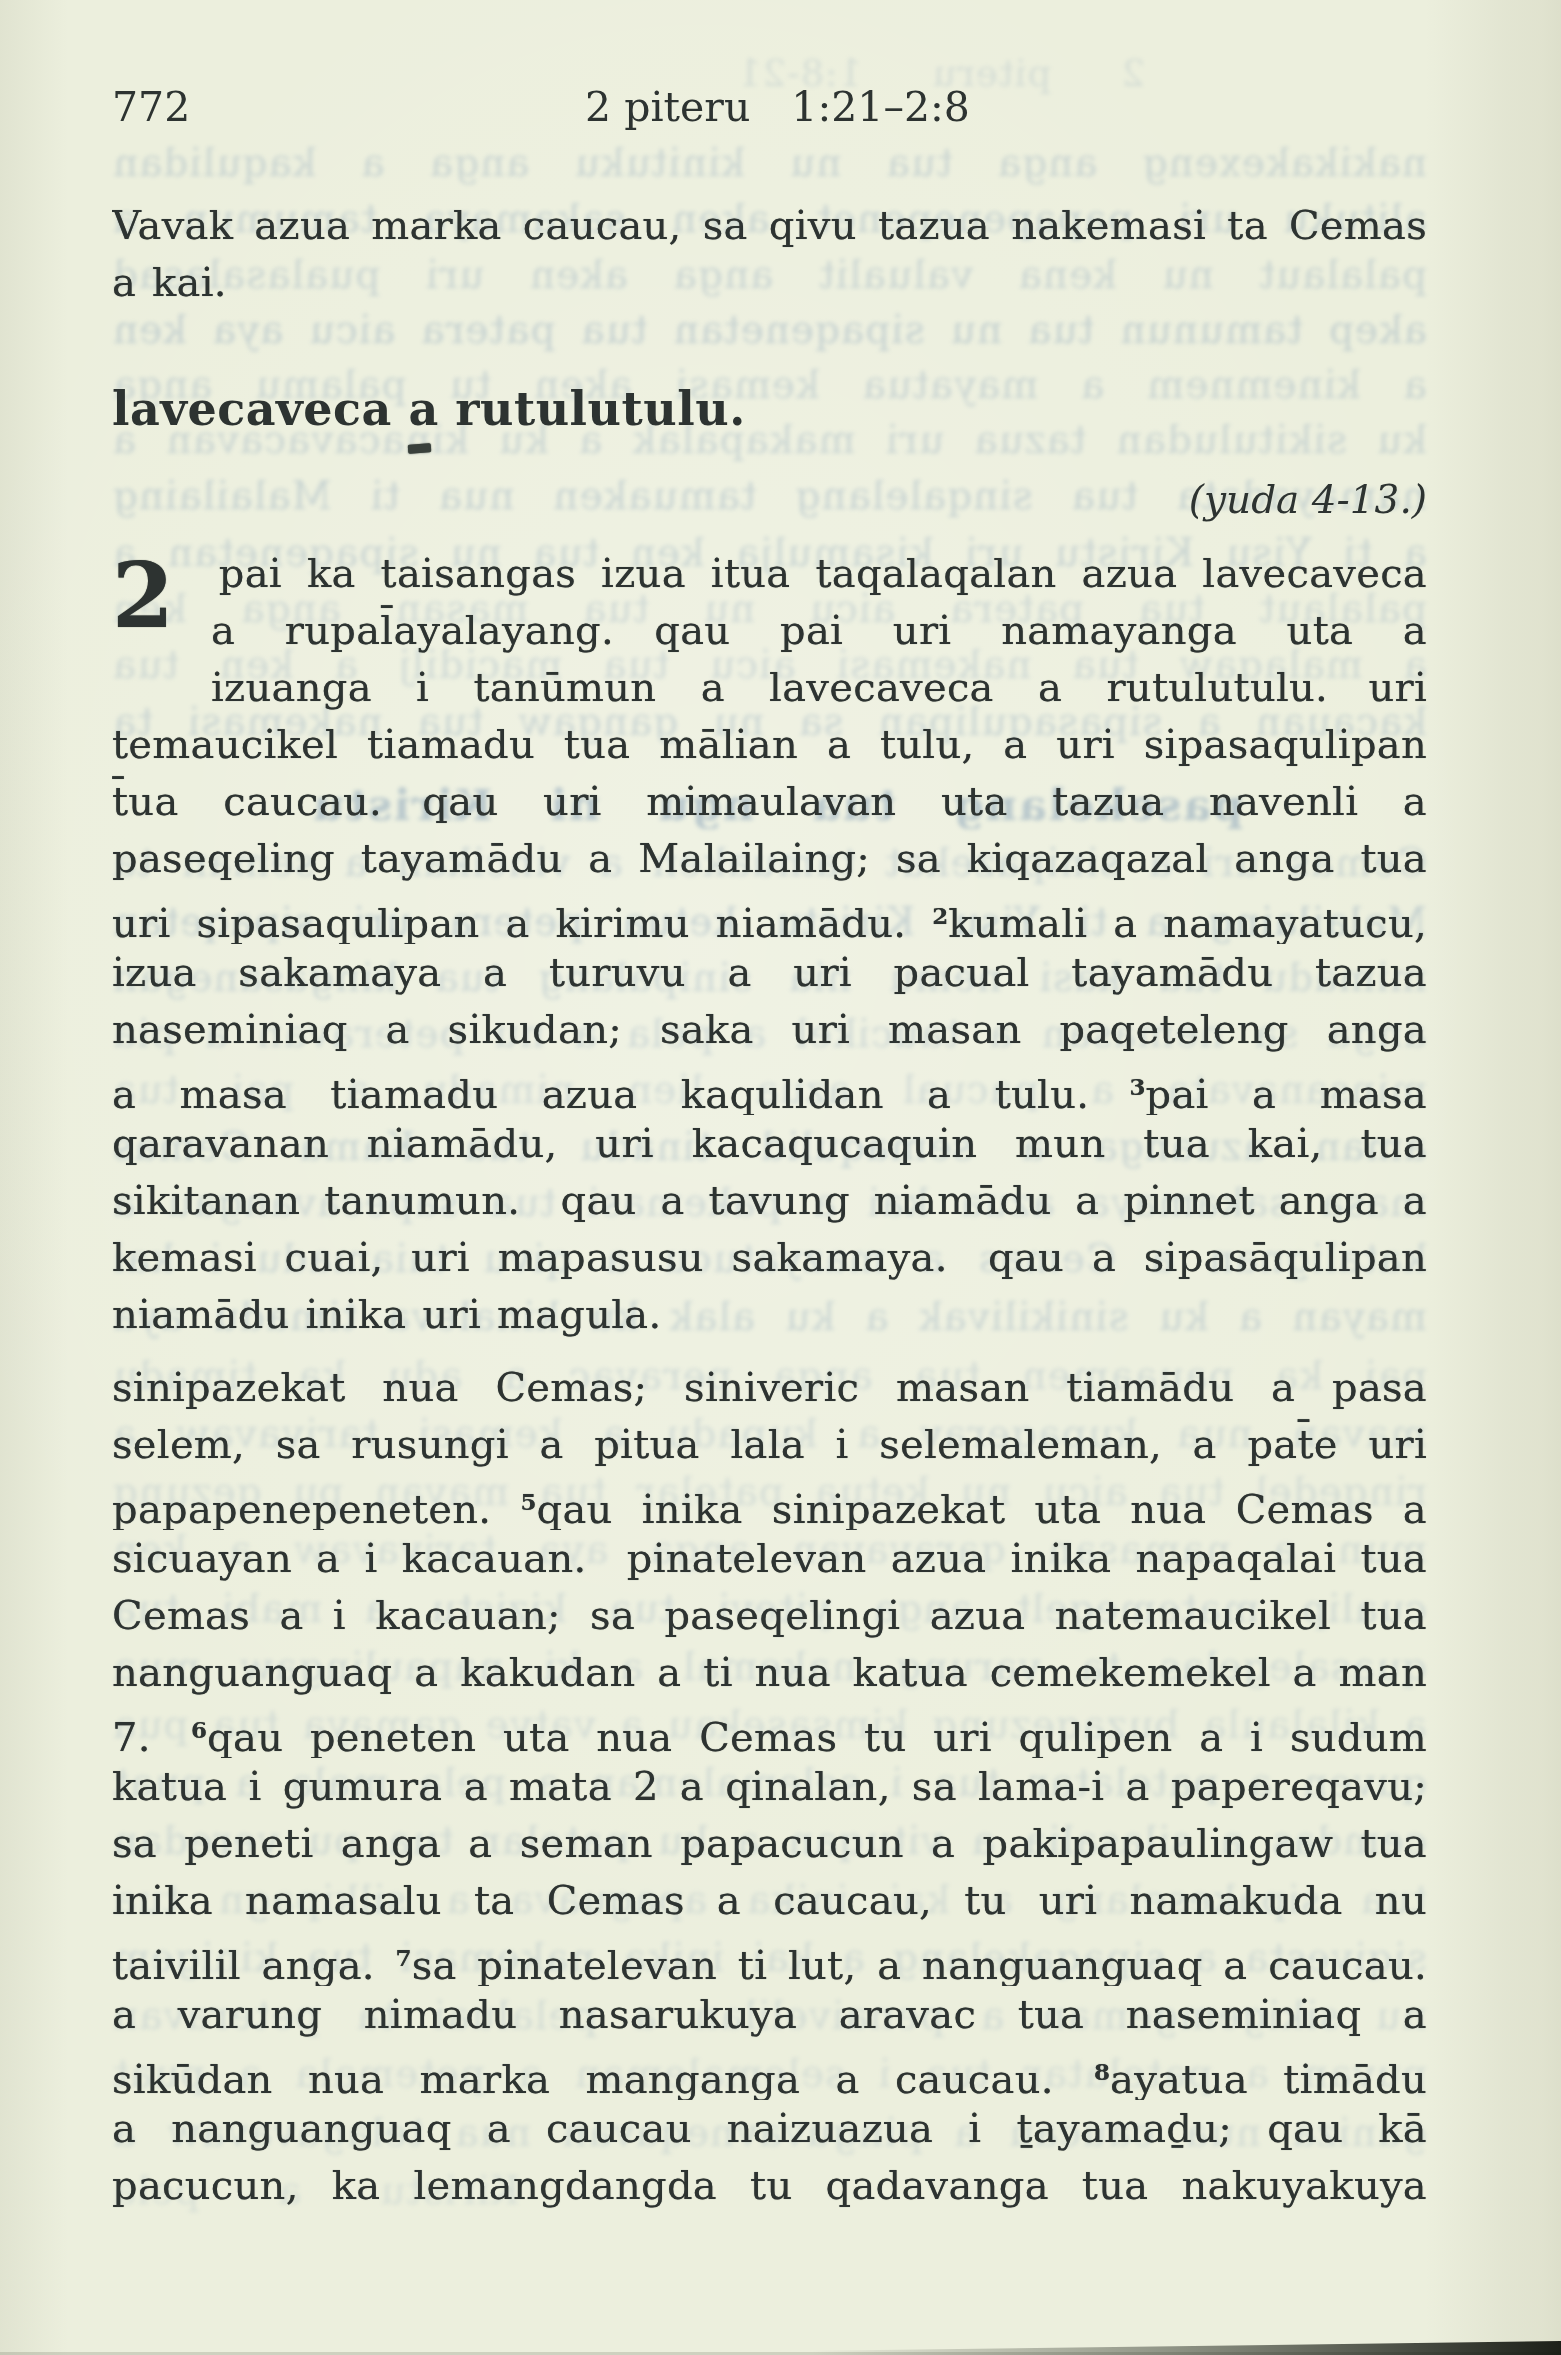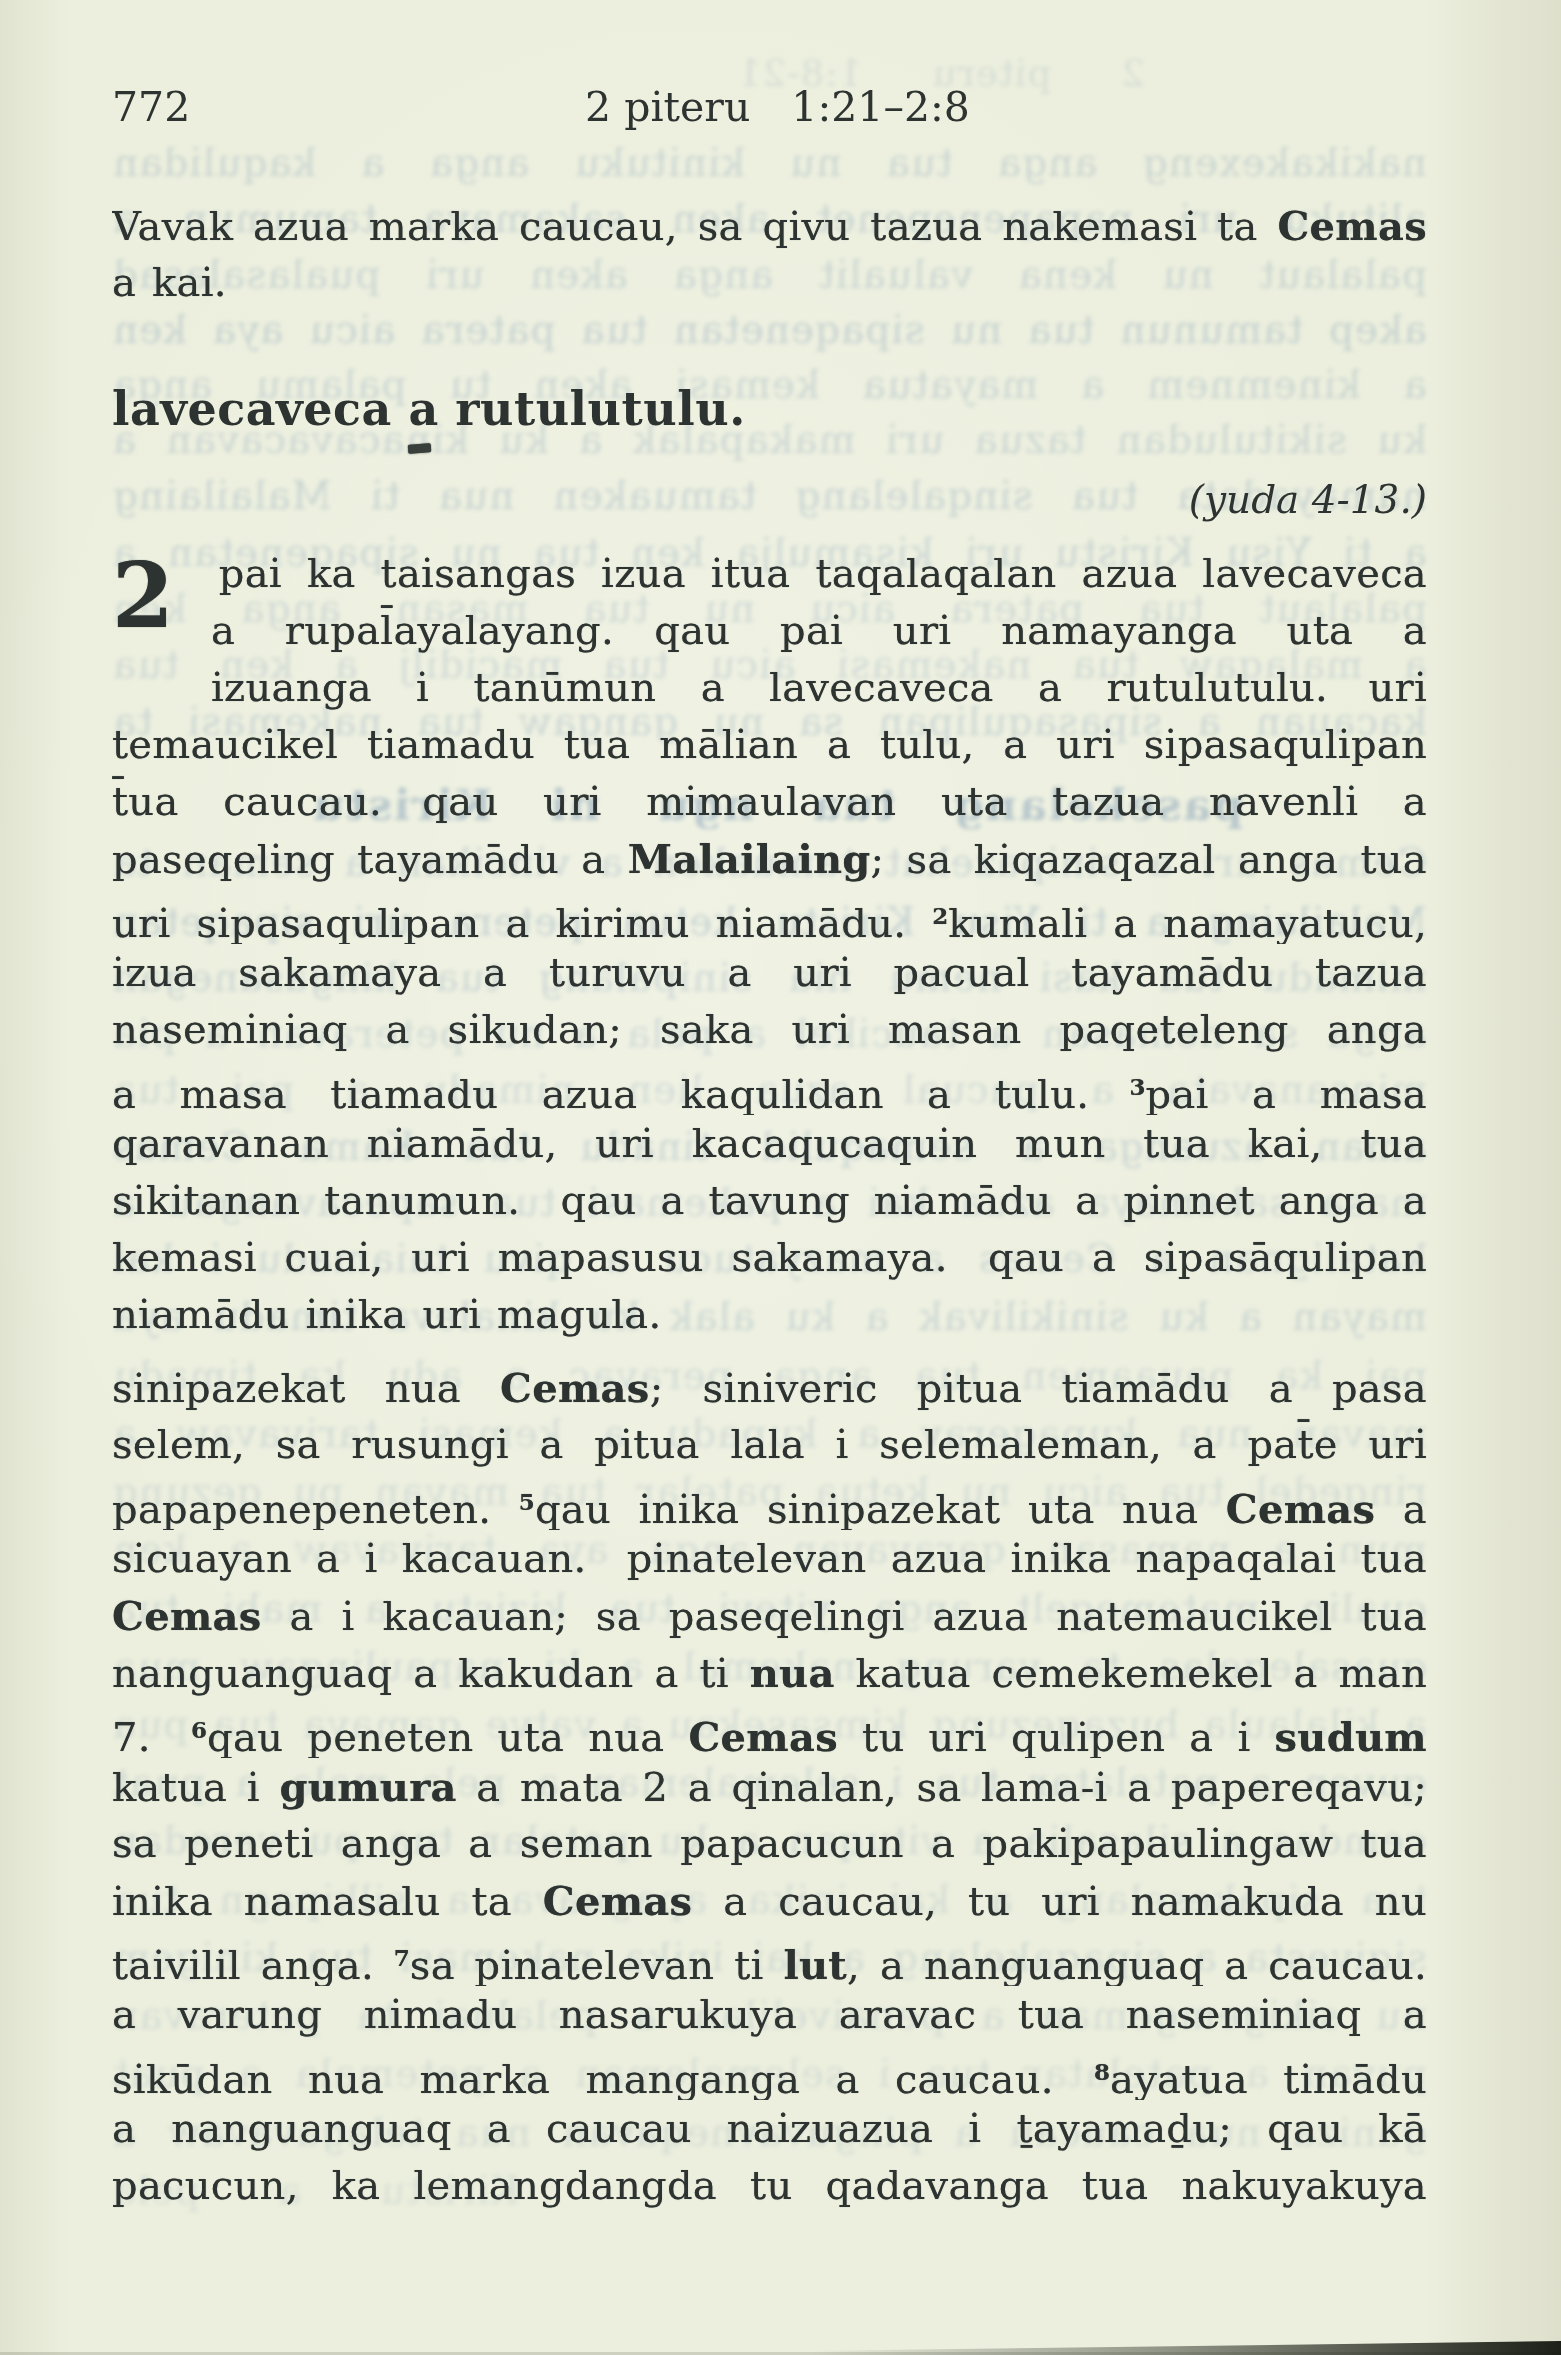--- a/index.html
+++ b/index.html
@@ -47,21 +47,21 @@
   .para.intro{top:197px;}
   .para.chapter{top:545px;}
   .para.v4{top:1359px;}
   .tl{
     height:57px;line-height:57px;
     text-align:justify;text-align-last:justify;
     overflow:hidden;
     text-shadow:0 0 0.7px rgba(45,51,48,0.75);
   }
   .tl.nj{text-align-last:left;}
-  .b{font-weight:bold;}
+  .b{font-weight:normal;}
   .sup{font-weight:bold;font-size:23px;vertical-align:12.6px;letter-spacing:0;}
   .dropcap{
     float:left;width:99px;height:115px;
     font-size:89px;line-height:101px;font-weight:bold;
     text-shadow:0 0 1px rgba(45,51,48,0.8);
   }
   
   .ink-mark{
     position:absolute;left:408px;top:444px;width:23px;height:8.7px;
     background:#39403b;border-radius:1.9px;transform:rotate(-4deg);
@@ -154,21 +154,21 @@
         <div class="tl"><span>naseminiaq a sikudan; saka uri masan paqeteleng anga</span></div>
         <div class="tl"><span>a masa tiamadu azua kaqulidan a tulu. </span><span class="sup">3</span><span>pai a masa</span></div>
         <div class="tl"><span>qaravanan niamādu, uri kacaqucaquin mun tua kai, tua</span></div>
         <div class="tl"><span>sikitanan tanumun. qau a tavung niamādu a pinnet anga a</span></div>
         <div class="tl"><span>kemasi cuai, uri mapasusu sakamaya. qau a sipasāqulipan</span></div>
         <div class="tl nj"><span>niamādu inika uri magula.</span></div>
       </div>
   </section>
 
   <section class="para v4">
-      <div class="tl"><span>sinipazekat nua </span><span class="b">Cemas</span><span>; siniveric pitua tiamādu a pasa</span></div>
+      <div class="tl"><span>sinipazekat nua </span><span class="b">Cemas</span><span>; siniveric masan tiamādu a pasa</span></div>
       <div class="tl"><span>selem, sa rusungi a pitua lala i selemaleman, a pat̄e uri</span></div>
       <div class="tl"><span>papapenepeneten. </span><span class="sup">5</span><span>qau inika sinipazekat uta nua </span><span class="b">Cemas</span><span> a</span></div>
       <div class="tl"><span>sicuayan a i kacauan. pinatelevan azua inika napaqalai tua</span></div>
       <div class="tl"><span class="b">Cemas</span><span> a i kacauan; sa paseqelingi azua natemaucikel tua</span></div>
       <div class="tl"><span>nanguanguaq a kakudan a ti </span><span class="b">nua</span><span> katua cemekemekel a man</span></div>
       <div class="tl"><span>7. </span><span class="sup">6</span><span>qau peneten uta nua </span><span class="b">Cemas</span><span> tu uri qulipen a i </span><span class="b">sudum</span></div>
       <div class="tl"><span>katua i </span><span class="b">gumura</span><span> a mata 2 a qinalan, sa lama-i a papereqavu;</span></div>
       <div class="tl"><span>sa peneti anga a seman papacucun a pakipapaulingaw tua</span></div>
       <div class="tl"><span>inika namasalu ta </span><span class="b">Cemas</span><span> a caucau, tu uri namakuda nu</span></div>
       <div class="tl"><span>taivilil anga. </span><span class="sup">7</span><span>sa pinatelevan ti </span><span class="b">lut</span><span>, a nanguanguaq a caucau.</span></div>

